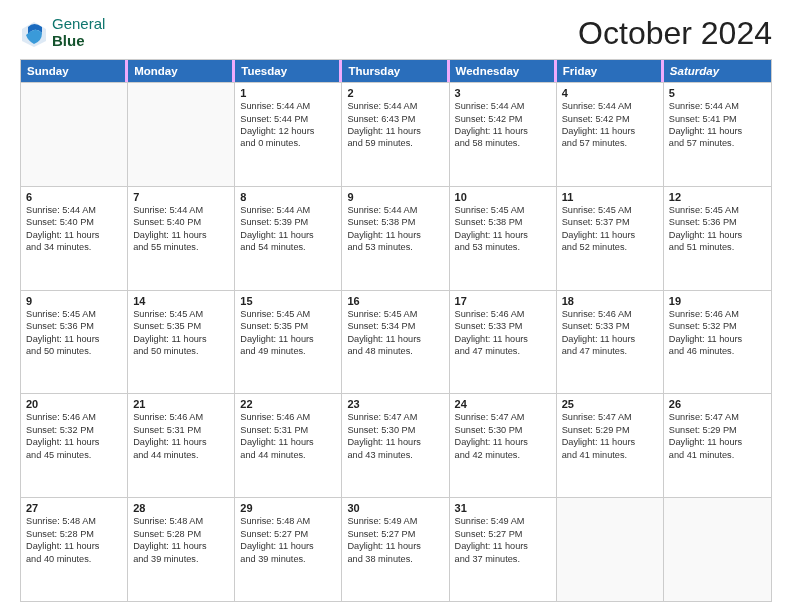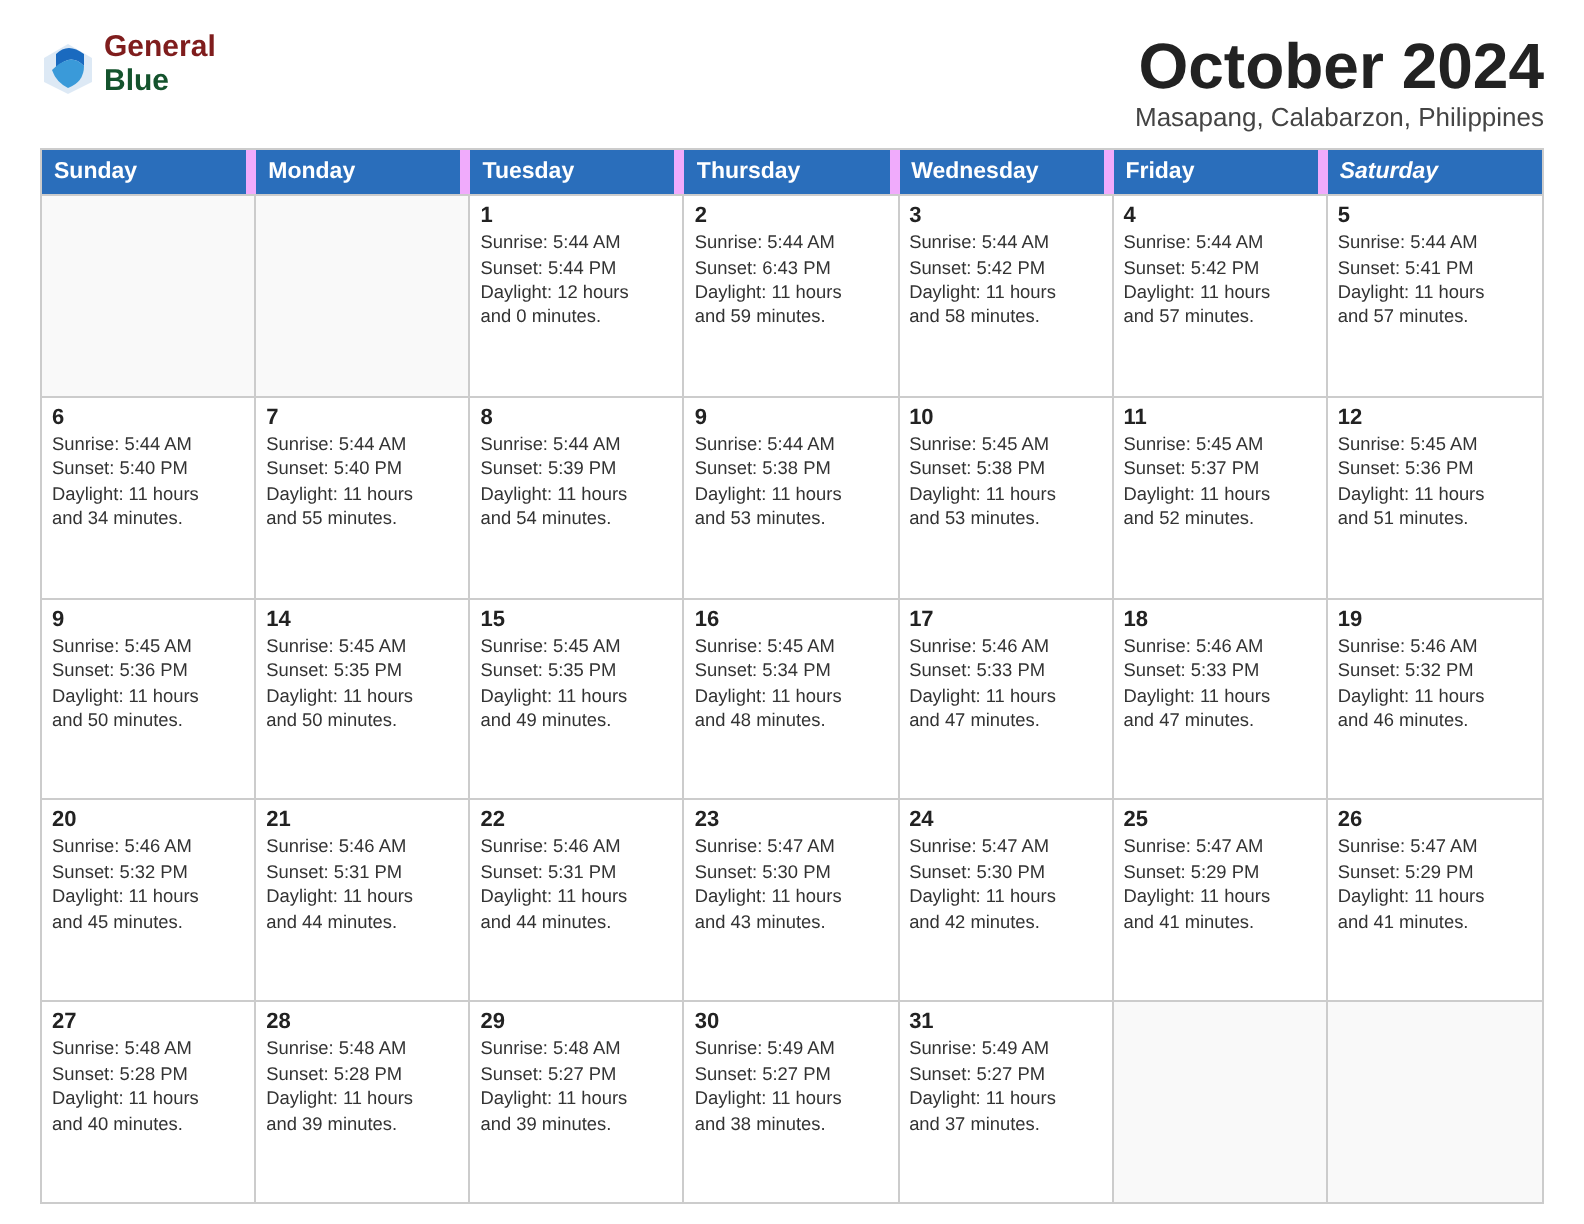--- a/index.html
+++ b/index.html
@@ -28,38 +28,38 @@
       align-items: center;
       gap: 4px;
     }
     .logo-text {
       display: flex;
       flex-direction: column;
       line-height: 1.1;
     }
     .logo-general {
       font-size: 15px;
-      font-weight: bold;
-      color: #7f1d1d;
+      font-weight: normal;
+      color: #0f766e;
     }
     .logo-blue {
       font-size: 15px;
       font-weight: bold;
       color: #14532d;
     }
     .logo-icon {
       width: 28px;
       height: 28px;
     }
     .title-block {
       text-align: right;
     }
     .month-title {
       font-size: 32px;
-      font-weight: bold;
+      font-weight: normal;
       color: #222;
       line-height: 1.1;
     }
     .subtitle {
       font-size: 13px;
       color: #444;
     }
     .calendar {
       flex: 1;
       display: flex;
@@ -69,21 +69,21 @@
     .cal-header {
       display: grid;
       grid-template-columns: repeat(7, 1fr);
       background: #2a6ebb;
     }
     .cal-header-cell {
       color: #fff;
       font-size: 11.5px;
       font-weight: bold;
       padding: 5px 6px;
-      border-right: 5px solid #f0abfc;
+      border-right: 3px solid #f0abfc;
       text-align: left;
     }
     .cal-header-cell:last-child { border-right: none; font-style: italic; }
     .cal-body {
       flex: 1;
       display: flex;
       flex-direction: column;
     }
     .cal-row {
       display: grid;
@@ -126,21 +126,20 @@
         <path d="M8 8 Q14 2 22 8 L22 14 Q18 10 14 11 Q10 12 8 16 Z" fill="#1a6abf"></path>
         <path d="M22 14 Q22 22 14 25 Q8 22 6 16 Q10 12 14 11 Q18 10 22 14 Z" fill="#3a9ad9"></path>
       </svg>
       <div class="logo-text">
         <span class="logo-general">General</span>
         <span class="logo-blue">Blue</span>
       </div>
     </div>
     <div class="title-block">
       <div class="month-title">October 2024</div>
-      <div class="subtitle">Masapang, Calabarzon, Philippines</div>
     </div>
   </div>
 
   <div class="calendar">
     <div class="cal-header">
     <div class="cal-header-cell">Sunday</div>
         <div class="cal-header-cell">Monday</div>
         <div class="cal-header-cell">Tuesday</div>
         <div class="cal-header-cell">Thursday</div>
         <div class="cal-header-cell">Wednesday</div>

